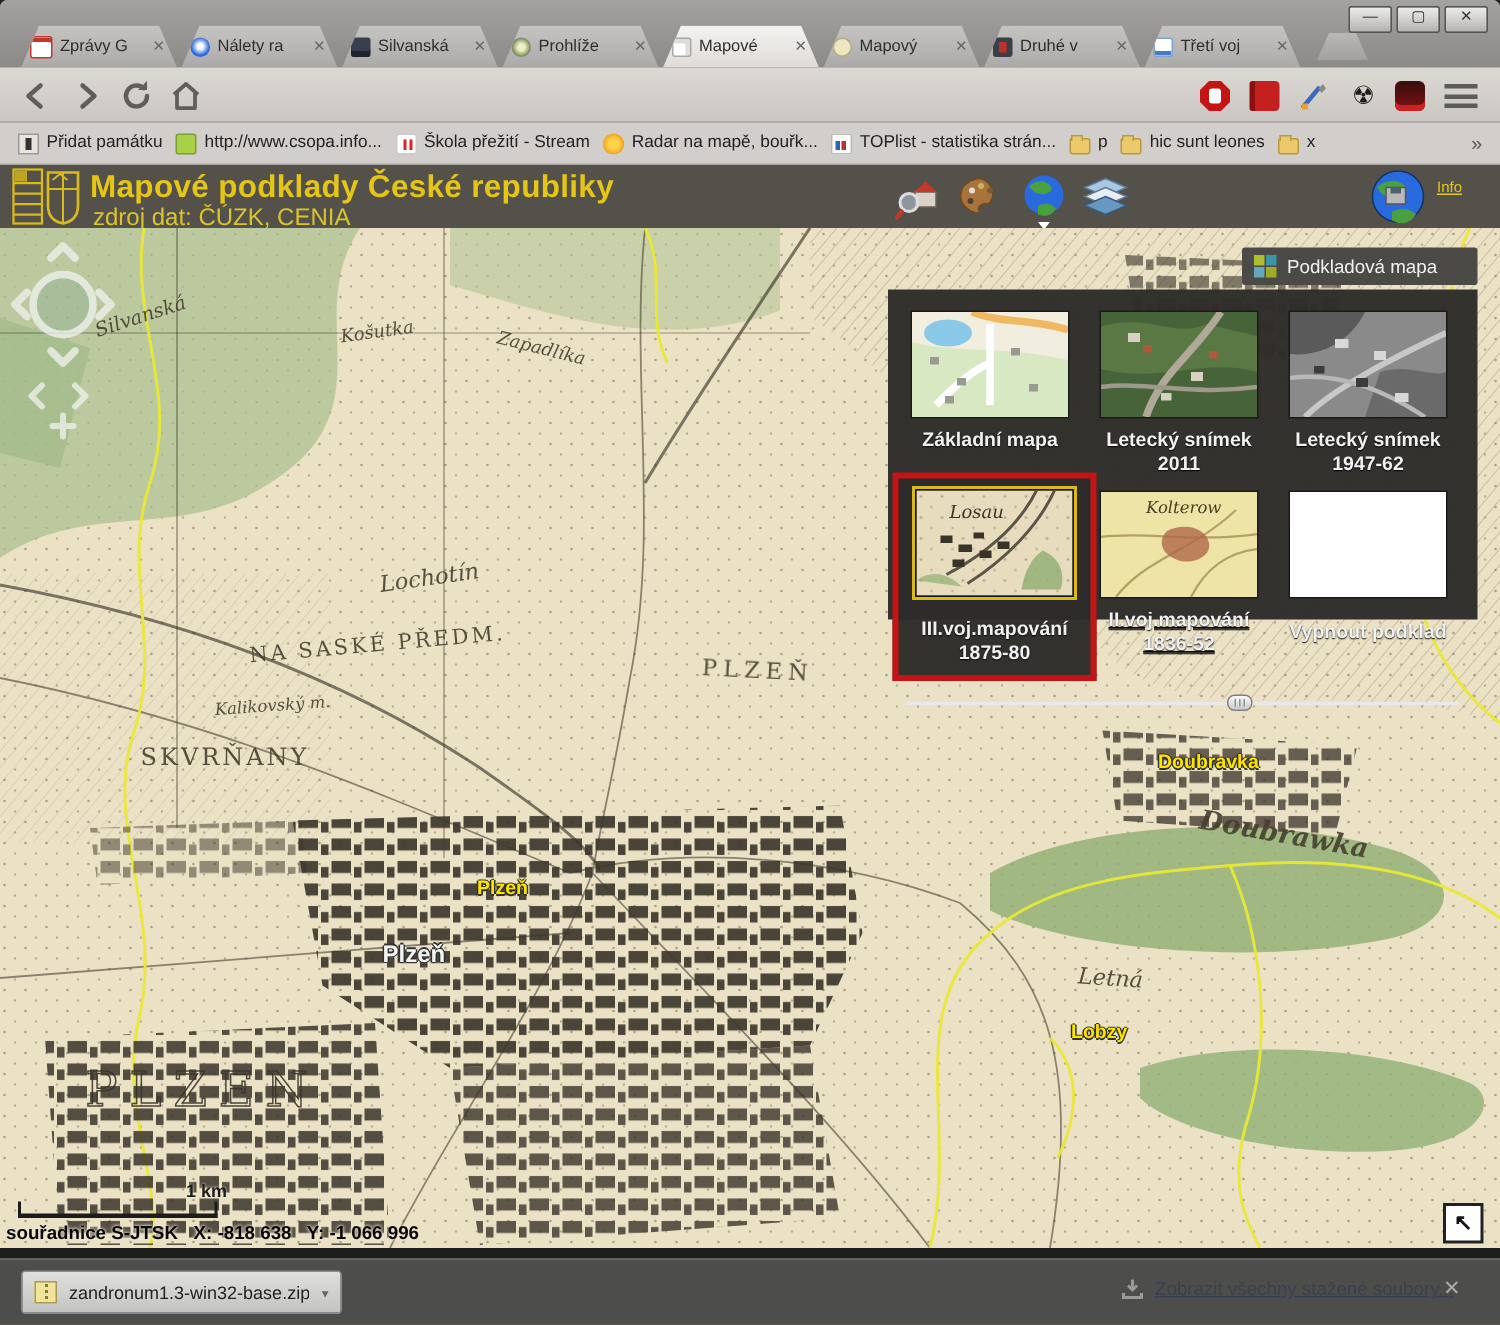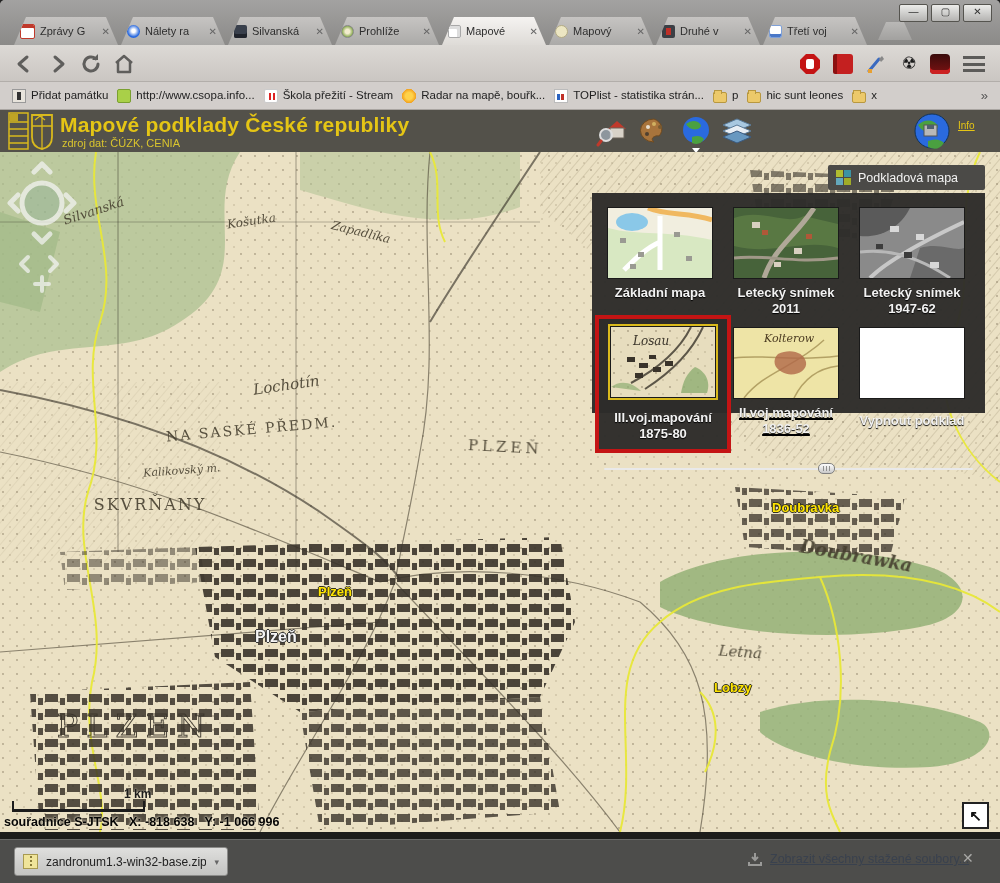--- a/index.html
+++ b/index.html
@@ -71,21 +71,21 @@
   .ico-chart{position:relative;background:#fff;border:1px solid #bbb;box-sizing:border-box;}
   .ico-chart::before{content:"";position:absolute;left:2px;bottom:2px;width:3px;height:6px;background:#2a62c0;box-shadow:4px 0 0 #c03028;}
   .ico-folder{background:#ecc96a;border:1px solid #b89840;border-radius:1px 2px 2px 2px;box-sizing:border-box;position:relative;height:11px;margin-top:3px;}
   .ico-folder::before{content:"";position:absolute;left:0;top:-3px;width:6px;height:3px;background:#ecc96a;border:1px solid #b89840;border-bottom:none;}
   #bm-overflow{margin-left:auto;color:#555;font-size:13px;}
 
   
   #appheader{position:absolute;left:0;top:110px;width:1000px;height:42px;background:#53514a;}
   #logo{position:absolute;left:8px;top:2px;}
   #app-title{position:absolute;left:60px;top:3px;font-size:21px;font-weight:bold;color:#e5c515;letter-spacing:.2px;}
-  #app-subtitle{position:absolute;left:62px;top:27px;font-size:11px;color:#d9c42e;}
+  #app-subtitle{position:absolute;left:62px;top:27px;font-size:16px;color:#d9c42e;}
   .hdr-tool{position:absolute;top:5px;width:32px;height:32px;}
   #info-link{position:absolute;left:958px;top:10px;color:#e5c515;font-size:10px;text-decoration:underline;cursor:pointer;}
 
   
   #map{position:absolute;left:0;top:152px;width:1000px;height:680px;overflow:hidden;cursor:default;}
   .gis-label{position:absolute;font-weight:bold;white-space:nowrap;}
   .gis-yellow{color:#ffe400;font-size:13px;text-shadow:-1px 0 #332,1px 0 #332,0 -1px #332,0 1px #332;}
   .gis-white{color:#f5f5f5;font-size:16px;text-shadow:-1px 0 #333,1px 0 #333,0 -1px #333,0 1px #333;}
   #scale-label{position:absolute;left:124px;top:635px;font-size:12px;font-weight:bold;color:#1c1c1c;text-shadow:0 0 2px #f4ecd4;}
   #scale-bar{position:absolute;left:12px;top:649px;width:133px;height:11px;

